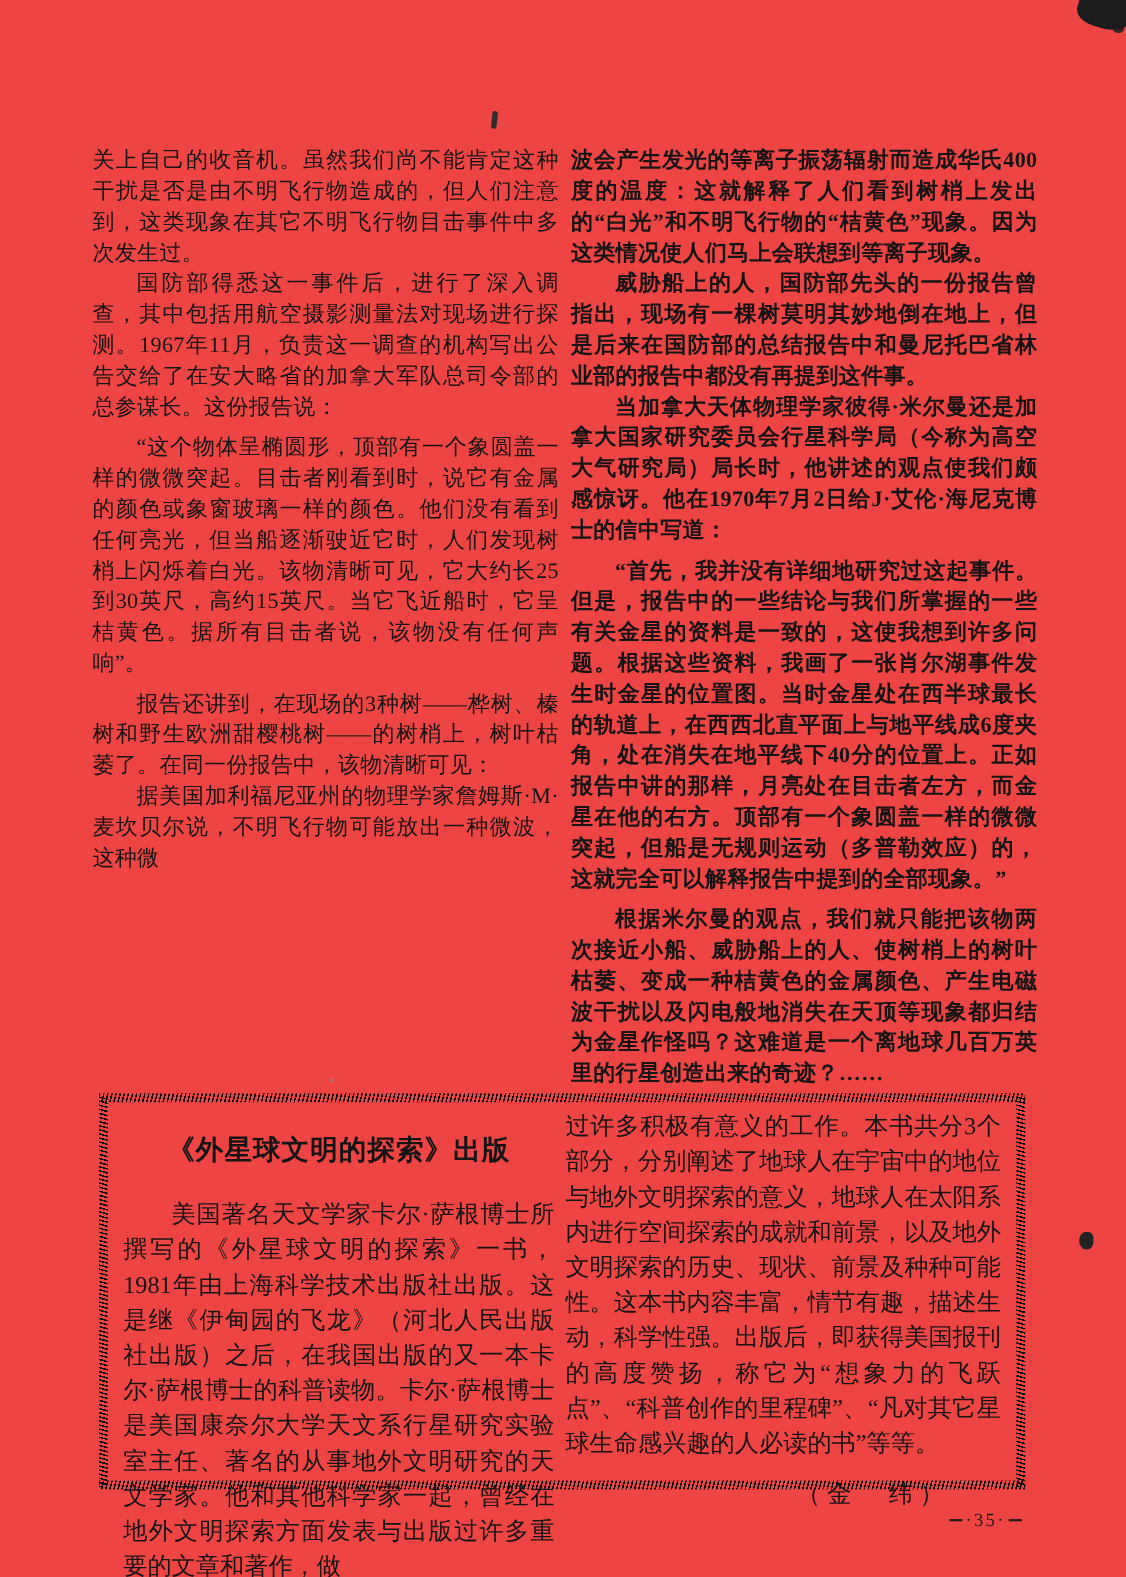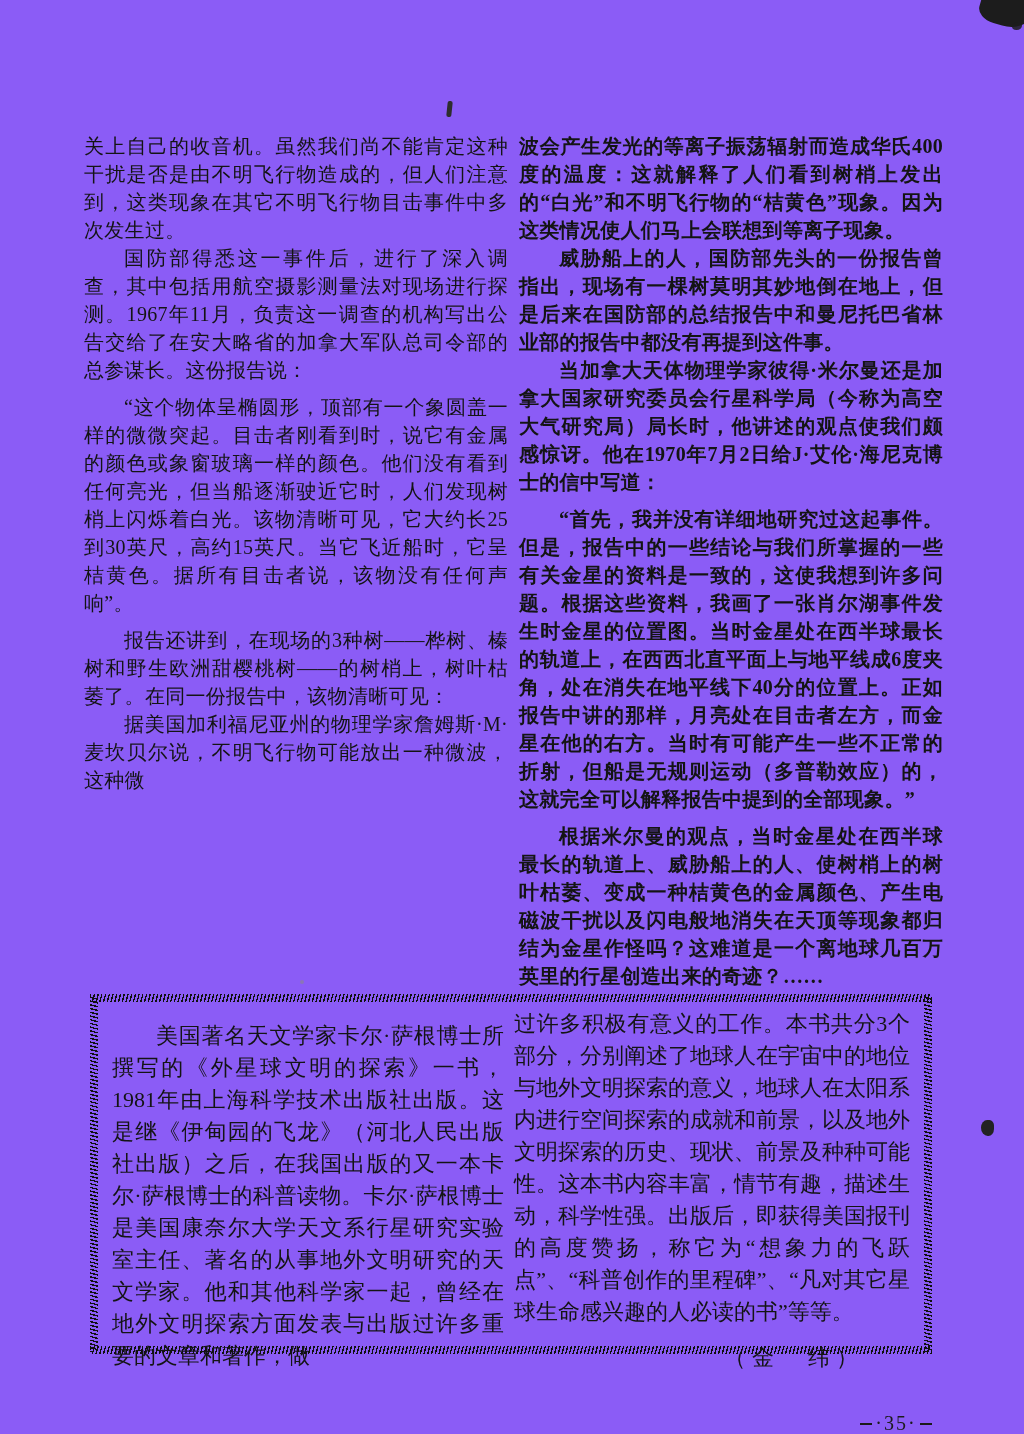--- a/index.html
+++ b/index.html
@@ -1,19 +1,19 @@
 <!DOCTYPE html>
 <html><head>
 <meta charset="utf-8">
 <style>
   html,body{margin:0;padding:0;}
   .page{
     position:relative;
     width:1024px;height:1434px;
-    background:#8b5cf6;
+    background:#ef4444;
     overflow:hidden;
     font-family:"Liberation Serif","DejaVu Serif",serif;
     color:#141414;
   }
   
   .col{
     position:absolute;top:132px;width:424px;
     font-size:20px;line-height:28px;
     text-align:justify;
     letter-spacing:0.3px;
@@ -58,22 +58,22 @@
   .box-col p{margin:0;text-indent:2em;}
   .box-col p.cont{text-indent:0;}
   .signature{
     text-align:right;
     padding-right:46px;
     margin-top:14px;
     letter-spacing:6px;
   }
   
   .page-num{
-    position:absolute;left:848px;top:1412px;width:96px;
-    font-size:20px;letter-spacing:2px;text-align:center;
+    position:absolute;left:848px;top:1372px;width:96px;
+    font-size:17px;letter-spacing:2px;text-align:center;
     color:#1b1b1b;
   }
   .page-num .dash{
     display:inline-block;vertical-align:middle;
     width:12px;height:2px;background:#1b1b1b;margin:0 3px 3px 3px;
   }
   
   .smudge{position:absolute;background:#1c1c1c;}
   .smudge-corner{
     right:-8px;top:-10px;width:52px;height:36px;
@@ -104,31 +104,32 @@
     <p>国防部得悉这一事件后，进行了深入调查，其中包括用航空摄影测量法对现场进行探测。1967年11月，负责这一调查的机构写出公告交给了在安大略省的加拿大军队总司令部的总参谋长。这份报告说：</p>
     <p class="gap">“这个物体呈椭圆形，顶部有一个象圆盖一样的微微突起。目击者刚看到时，说它有金属的颜色或象窗玻璃一样的颜色。他们没有看到任何亮光，但当船逐渐驶近它时，人们发现树梢上闪烁着白光。该物清晰可见，它大约长25到30英尺，高约15英尺。当它飞近船时，它呈桔黄色。据所有目击者说，该物没有任何声响”。</p>
     <p class="gap">报告还讲到，在现场的3种树——桦树、榛树和野生欧洲甜樱桃树——的树梢上，树叶枯萎了。在同一份报告中，该物清晰可见：</p>
     <p>据美国加利福尼亚州的物理学家詹姆斯·M·麦坎贝尔说，不明飞行物可能放出一种微波，这种微</p>
   </div>
 
   <div class="col col-right">
     <p class="cont">波会产生发光的等离子振荡辐射而造成华氏400度的温度：这就解释了人们看到树梢上发出的“白光”和不明飞行物的“桔黄色”现象。因为这类情况使人们马上会联想到等离子现象。</p>
     <p>威胁船上的人，国防部先头的一份报告曾指出，现场有一棵树莫明其妙地倒在地上，但是后来在国防部的总结报告中和曼尼托巴省林业部的报告中都没有再提到这件事。</p>
     <p>当加拿大天体物理学家彼得·米尔曼还是加拿大国家研究委员会行星科学局（今称为高空大气研究局）局长时，他讲述的观点使我们颇感惊讶。他在1970年7月2日给J·艾伦·海尼克博士的信中写道：</p>
-    <p class="gap">“首先，我并没有详细地研究过这起事件。但是，报告中的一些结论与我们所掌握的一些有关金星的资料是一致的，这使我想到许多问题。根据这些资料，我画了一张肖尔湖事件发生时金星的位置图。当时金星处在西半球最长的轨道上，在西西北直平面上与地平线成6度夹角，处在消失在地平线下40分的位置上。正如报告中讲的那样，月亮处在目击者左方，而金星在他的右方。当时有可能产生一些不正常的折射，但船是无规则运动（多普勒效应）的，这就完全可以解释报告中提到的全部现象。”</p>
-    <p class="gap">根据米尔曼的观点，当时金星处在西半球最长的轨道上、威胁船上的人、使树梢上的树叶枯萎、变成一种桔黄色的金属颜色、产生电磁波干扰以及闪电般地消失在天顶等现象都归结为金星作怪吗？这难道是一个离地球几百万英里的行星创造出来的奇迹？……</p>
+    <p class="gap">“首先，我并没有详细地研究过这起事件。但是，报告中的一些结论与我们所掌握的一些有关金星的资料是一致的，这使我想到许多问题。根据这些资料，我画了一张肖尔湖事件发生时金星的位置图。当时金星处在西半球最长的轨道上，在西西北直平面上与地平线成6度夹角，处在消失在地平线下40分的位置上。正如报告中讲的那样，月亮处在目击者左方，而金星在他的右方。顶部有一个象圆盖一样的微微突起，但船是无规则运动（多普勒效应）的，这就完全可以解释报告中提到的全部现象。”</p>
+    <p class="gap">根据米尔曼的观点，我们就只能把该物两次接近小船、威胁船上的人、使树梢上的树叶枯萎、变成一种桔黄色的金属颜色、产生电磁波干扰以及闪电般地消失在天顶等现象都归结为金星作怪吗？这难道是一个离地球几百万英里的行星创造出来的奇迹？……</p>
   </div>
 
   <div class="book-box">
     <div class="bb bb-top"></div>
     <div class="bb bb-bottom"></div>
     <div class="bb bb-left"></div>
     <div class="bb bb-right"></div>
 
     <div class="box-col box-col-left">
+      <div class="box-title">《外星球文明的探索》出版</div>
       <p>美国著名天文学家卡尔·萨根博士所撰写的《外星球文明的探索》一书，1981年由上海科学技术出版社出版。这是继《伊甸园的飞龙》（河北人民出版社出版）之后，在我国出版的又一本卡尔·萨根博士的科普读物。卡尔·萨根博士是美国康奈尔大学天文系行星研究实验室主任、著名的从事地外文明研究的天文学家。他和其他科学家一起，曾经在地外文明探索方面发表与出版过许多重要的文章和著作，做</p>
     </div>
 
     <div class="box-col box-col-right">
       <p class="cont">过许多积极有意义的工作。本书共分3个部分，分别阐述了地球人在宇宙中的地位与地外文明探索的意义，地球人在太阳系内进行空间探索的成就和前景，以及地外文明探索的历史、现状、前景及种种可能性。这本书内容丰富，情节有趣，描述生动，科学性强。出版后，即获得美国报刊的高度赞扬，称它为“想象力的飞跃点”、“科普创作的里程碑”、“凡对其它星球生命感兴趣的人必读的书”等等。</p>
       <div class="signature">（金　纬）</div>
     </div>
   </div>
 
   <div class="page-num"><span class="dash"></span><span>·35·</span><span class="dash"></span></div>

